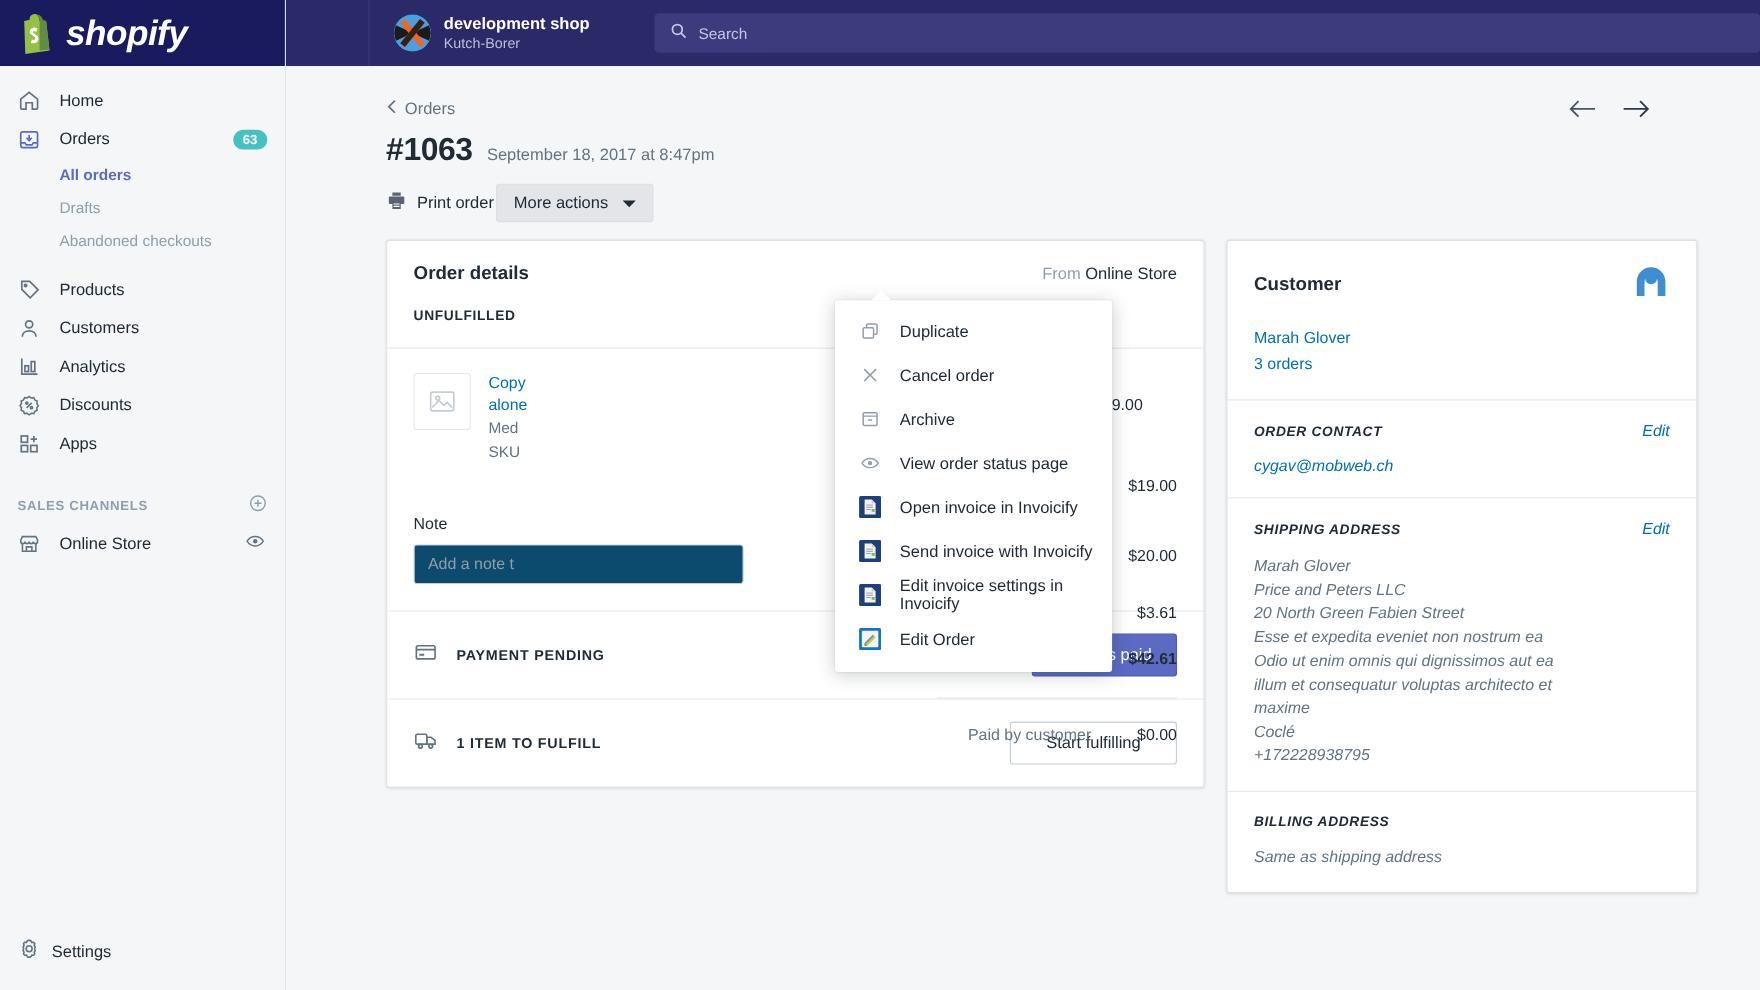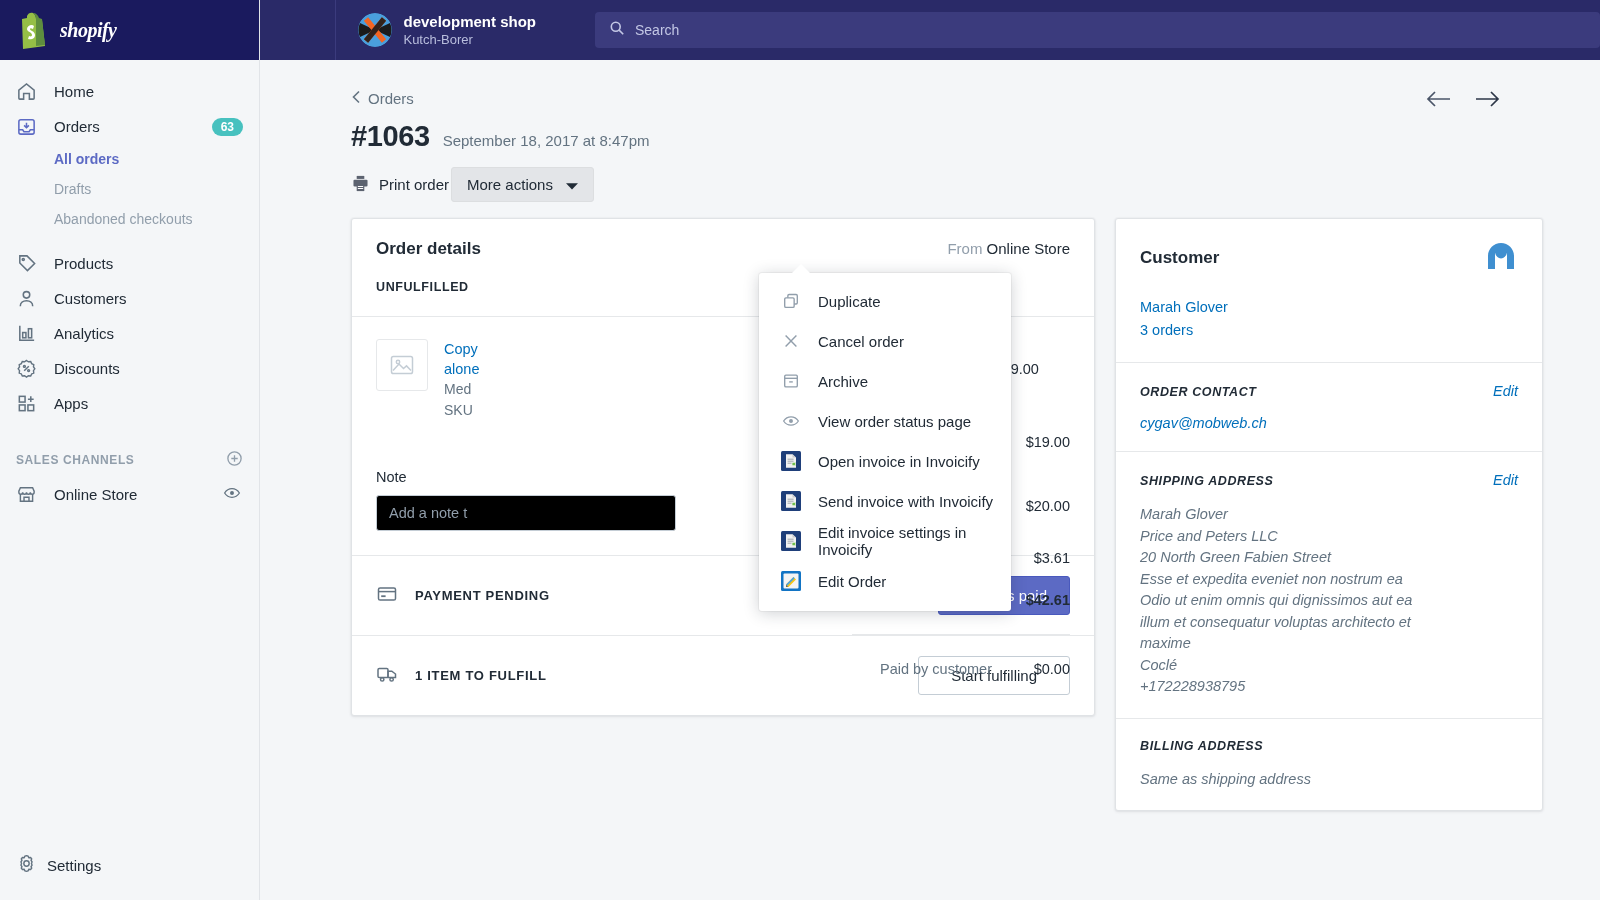--- a/index.html
+++ b/index.html
@@ -15,23 +15,22 @@
   #sidebar {
     position: absolute; left: 0; top: 0; width: 260px; height: 900px;
     background: #f4f6f8; border-right: 1px solid #e1e4e8;
   }
   #brand {
     height: 60px; background: #1a1a5e; display: flex; align-items: center;
     padding-left: 16px; gap: 10px;
   }
   #brand .logo-bag { width: 34px; height: 38px; position: relative; }
   #brand .wordmark {
-    color: #fff; font-size: 20px; font-weight: bold; font-style: italic;
+    color: #fff; font-size: 32px; font-weight: bold; font-style: italic;
     letter-spacing: -0.5px;
-    font-family: Liberation Serif, serif;
   }
   .nav-list { padding-top: 14px; }
   .nav-item {
     display: flex; align-items: center; height: 35px; padding-left: 16px;
     cursor: pointer; position: relative;
   }
   .nav-item .ico { width: 28px; height: 22px; display: flex; align-items: center; }
   .nav-item .lbl { font-size: 15px; color: #212b36; margin-left: 10px; }
   .nav-badge {
     position: absolute; right: 16px; background: #47c1bf; color: #fff;
@@ -110,21 +109,21 @@
   .line-item { display: flex; padding: 22px 24px 0 24px; }
   .thumb { width: 52px; height: 52px; border: 1px solid #e6e8ea; border-radius: 3px; display: flex; align-items: center; justify-content: center; background: #fff; }
   .li-info { margin-left: 16px; }
   .li-title { font-size: 14.5px; color: #006fbb; line-height: 20px; max-width: 150px; }
   .li-meta { font-size: 14px; color: #637381; line-height: 21px; }
 
   .note-label { font-size: 14.5px; color: #212b36; }
   .note-input {
     margin-top: 10px; width: 300px; height: 36px; border: 1px solid #c4cdd5;
     border-radius: 3px; display: flex; align-items: center; padding-left: 12px;
-    font-size: 14.5px; color: #919eab; background: #000000; cursor: text;
+    font-size: 14.5px; color: #919eab; background: #0c4a6e; cursor: text;
   }
 
   .totals { position: absolute; right: 24px; }
   .tot-row { display: flex; justify-content: flex-end; align-items: baseline; font-size: 14.5px; color: #637381; }
   .tot-row .lbl { text-align: right; }
   .tot-row .val { width: 78px; text-align: right; color: #212b36; }
   .tot-row.bold .lbl, .tot-row.bold .val { font-weight: bold; color: #212b36; }
 
   .pay-row { display: flex; align-items: center; padding: 20px 24px; }
   .pay-row .ico { width: 26px; }

